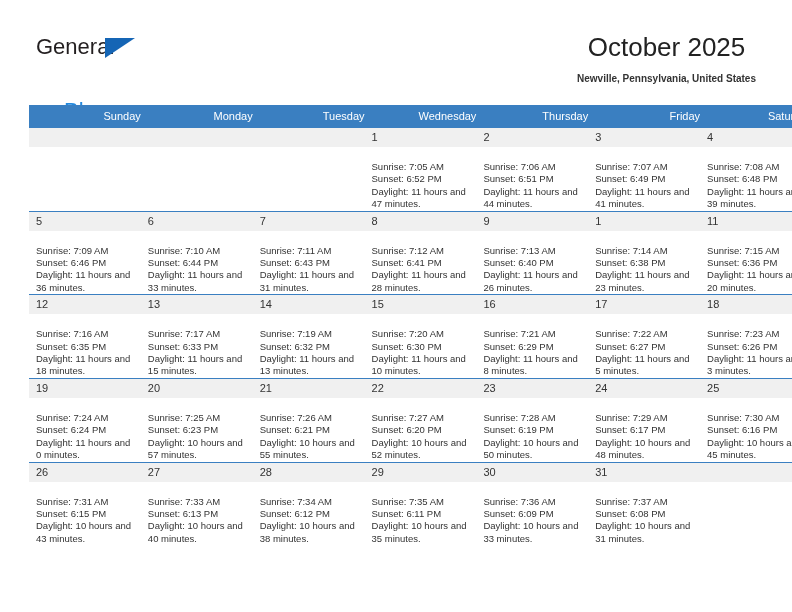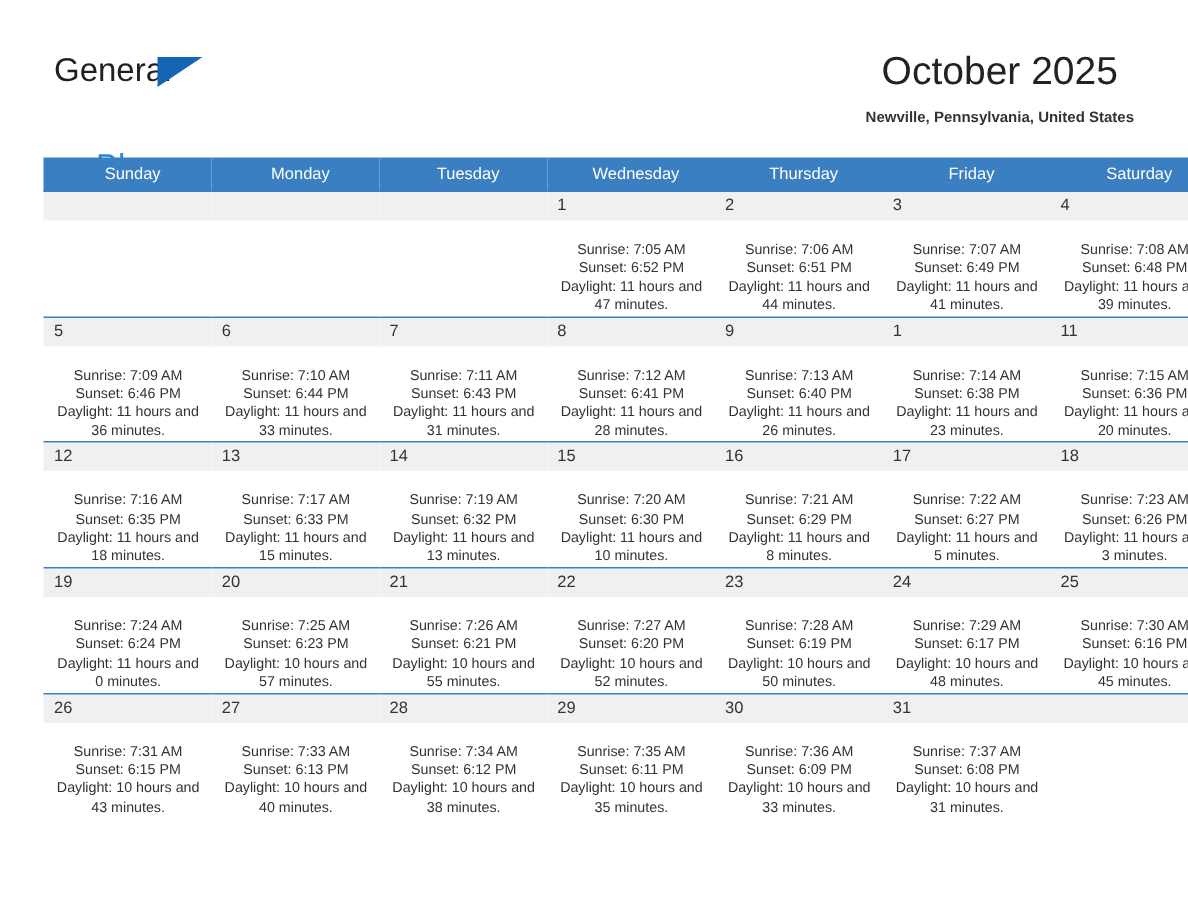--- a/index.html
+++ b/index.html
@@ -95,21 +95,21 @@
   table.cal {
     border-collapse: collapse;
     table-layout: fixed;
     width: 734px;
   }
   table.cal th {
     background: #3a7fc1;
     color: #ffffff;
     font-size: 11px;
     font-weight: normal;
-    text-align: center;
+    text-align: right;
     padding: 5px 0 5px 7px;
     width: 104.857px;
     height: 11px;
     border: none;
   }
   table.cal td {
     vertical-align: top;
     padding: 0;
     border-top: 1px solid #3a7fc1;
     height: 78px;
@@ -128,21 +128,20 @@
     line-height: 13px;
   }
   .daynum.empty {
     color: transparent;
   }
   .detail {
     padding: 14px 6px 0 7px;
     font-size: 9.5px;
     line-height: 12.4px;
     color: #333333;
-    text-align: center;
   }
   .detail div {
     white-space: nowrap;
   }
   .detail .daylight {
     white-space: normal;
   }
 </style>
 </head>
 <body>

